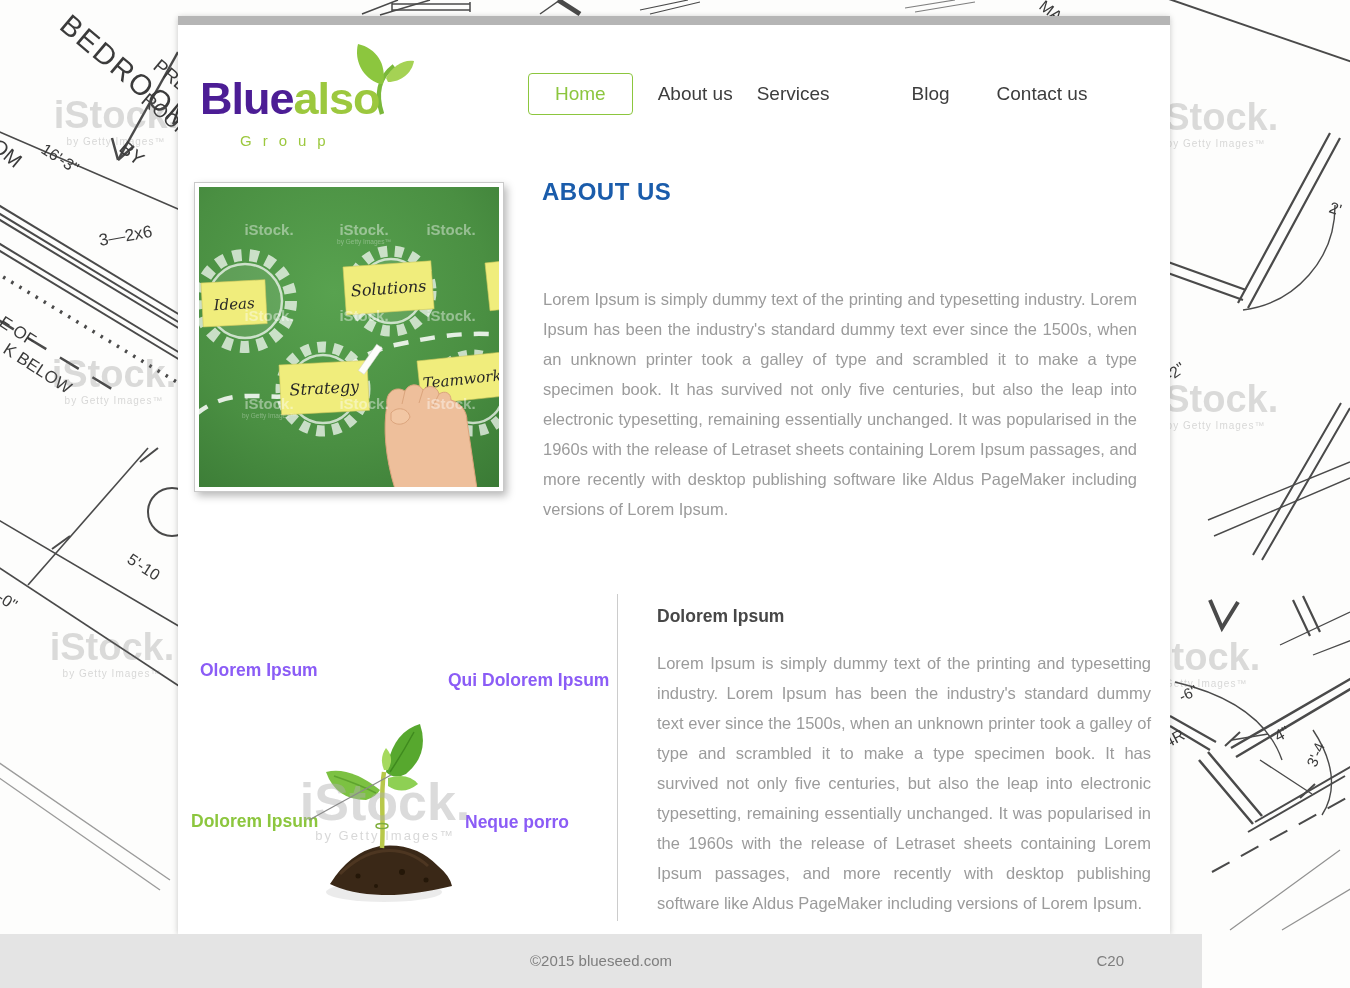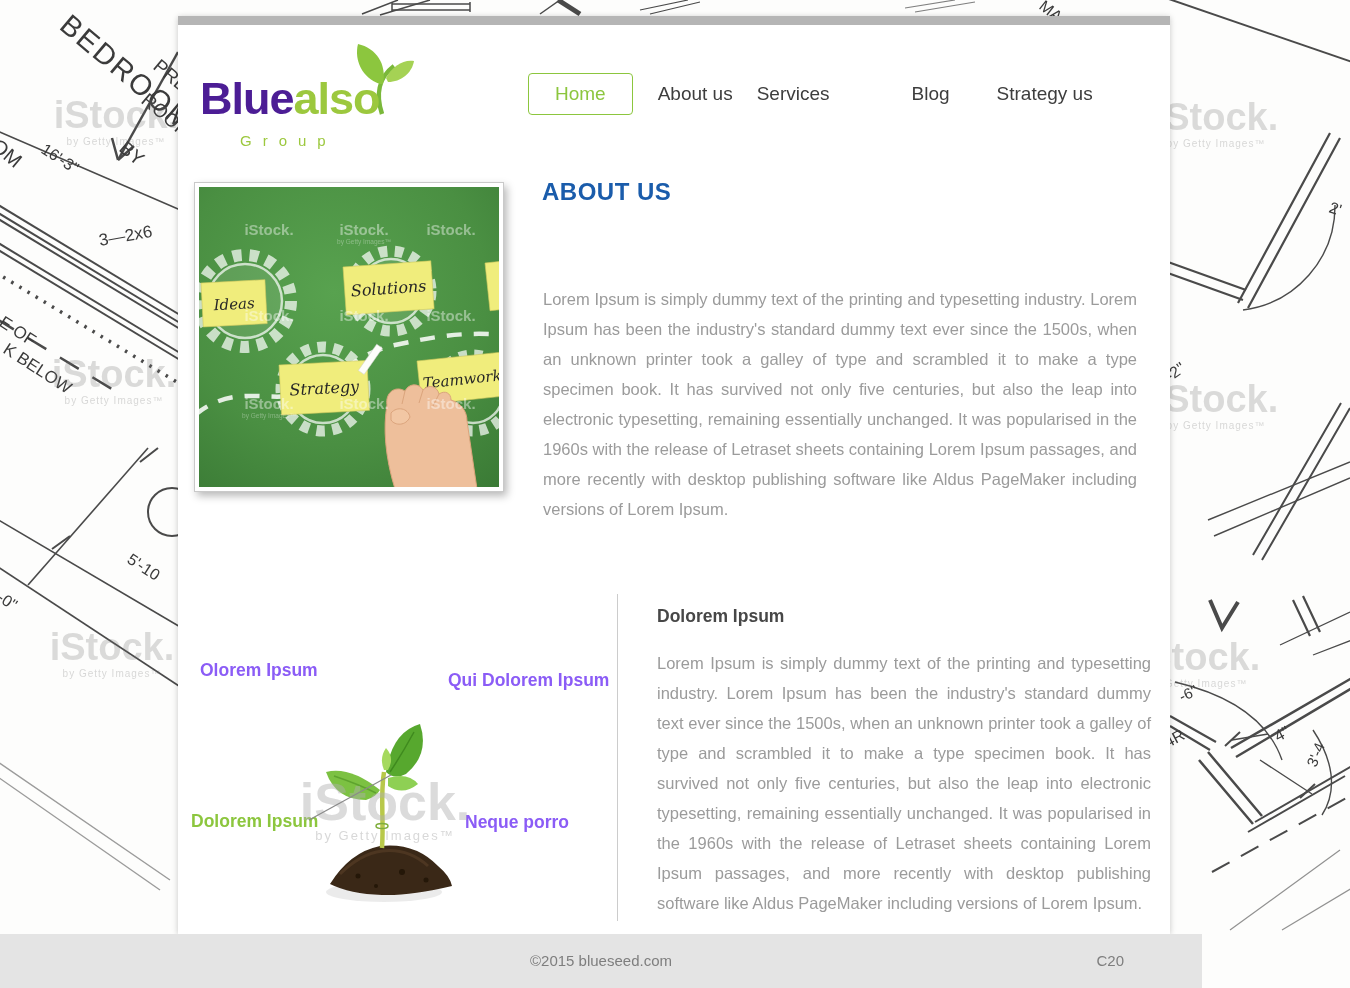--- a/index.html
+++ b/index.html
@@ -173,21 +173,21 @@
         <span class="logo-blue">Blue</span><span class="logo-green">also</span>
       </div>
       <div class="logo-tagline">Group</div>
     </div>
 
     <nav class="nav">
       <div class="nav-item nav-home">Home</div>
       <div class="nav-item nav-about">About us</div>
       <div class="nav-item nav-services">Services</div>
       <div class="nav-item nav-blog">Blog</div>
-      <div class="nav-item nav-contact">Strategy us</div>
+      <div class="nav-item nav-contact">Contact us</div>
     </nav>
 
     <div class="photo-frame">
       <svg width="300" height="300" viewBox="0 0 300 300">
         <defs>
           <radialGradient id="cbg" cx="45%" cy="35%" r="85%">
             <stop offset="0%" stop-color="#58a24f"></stop>
             <stop offset="60%" stop-color="#4a8f42"></stop>
             <stop offset="100%" stop-color="#3a7a35"></stop>
           </radialGradient>

